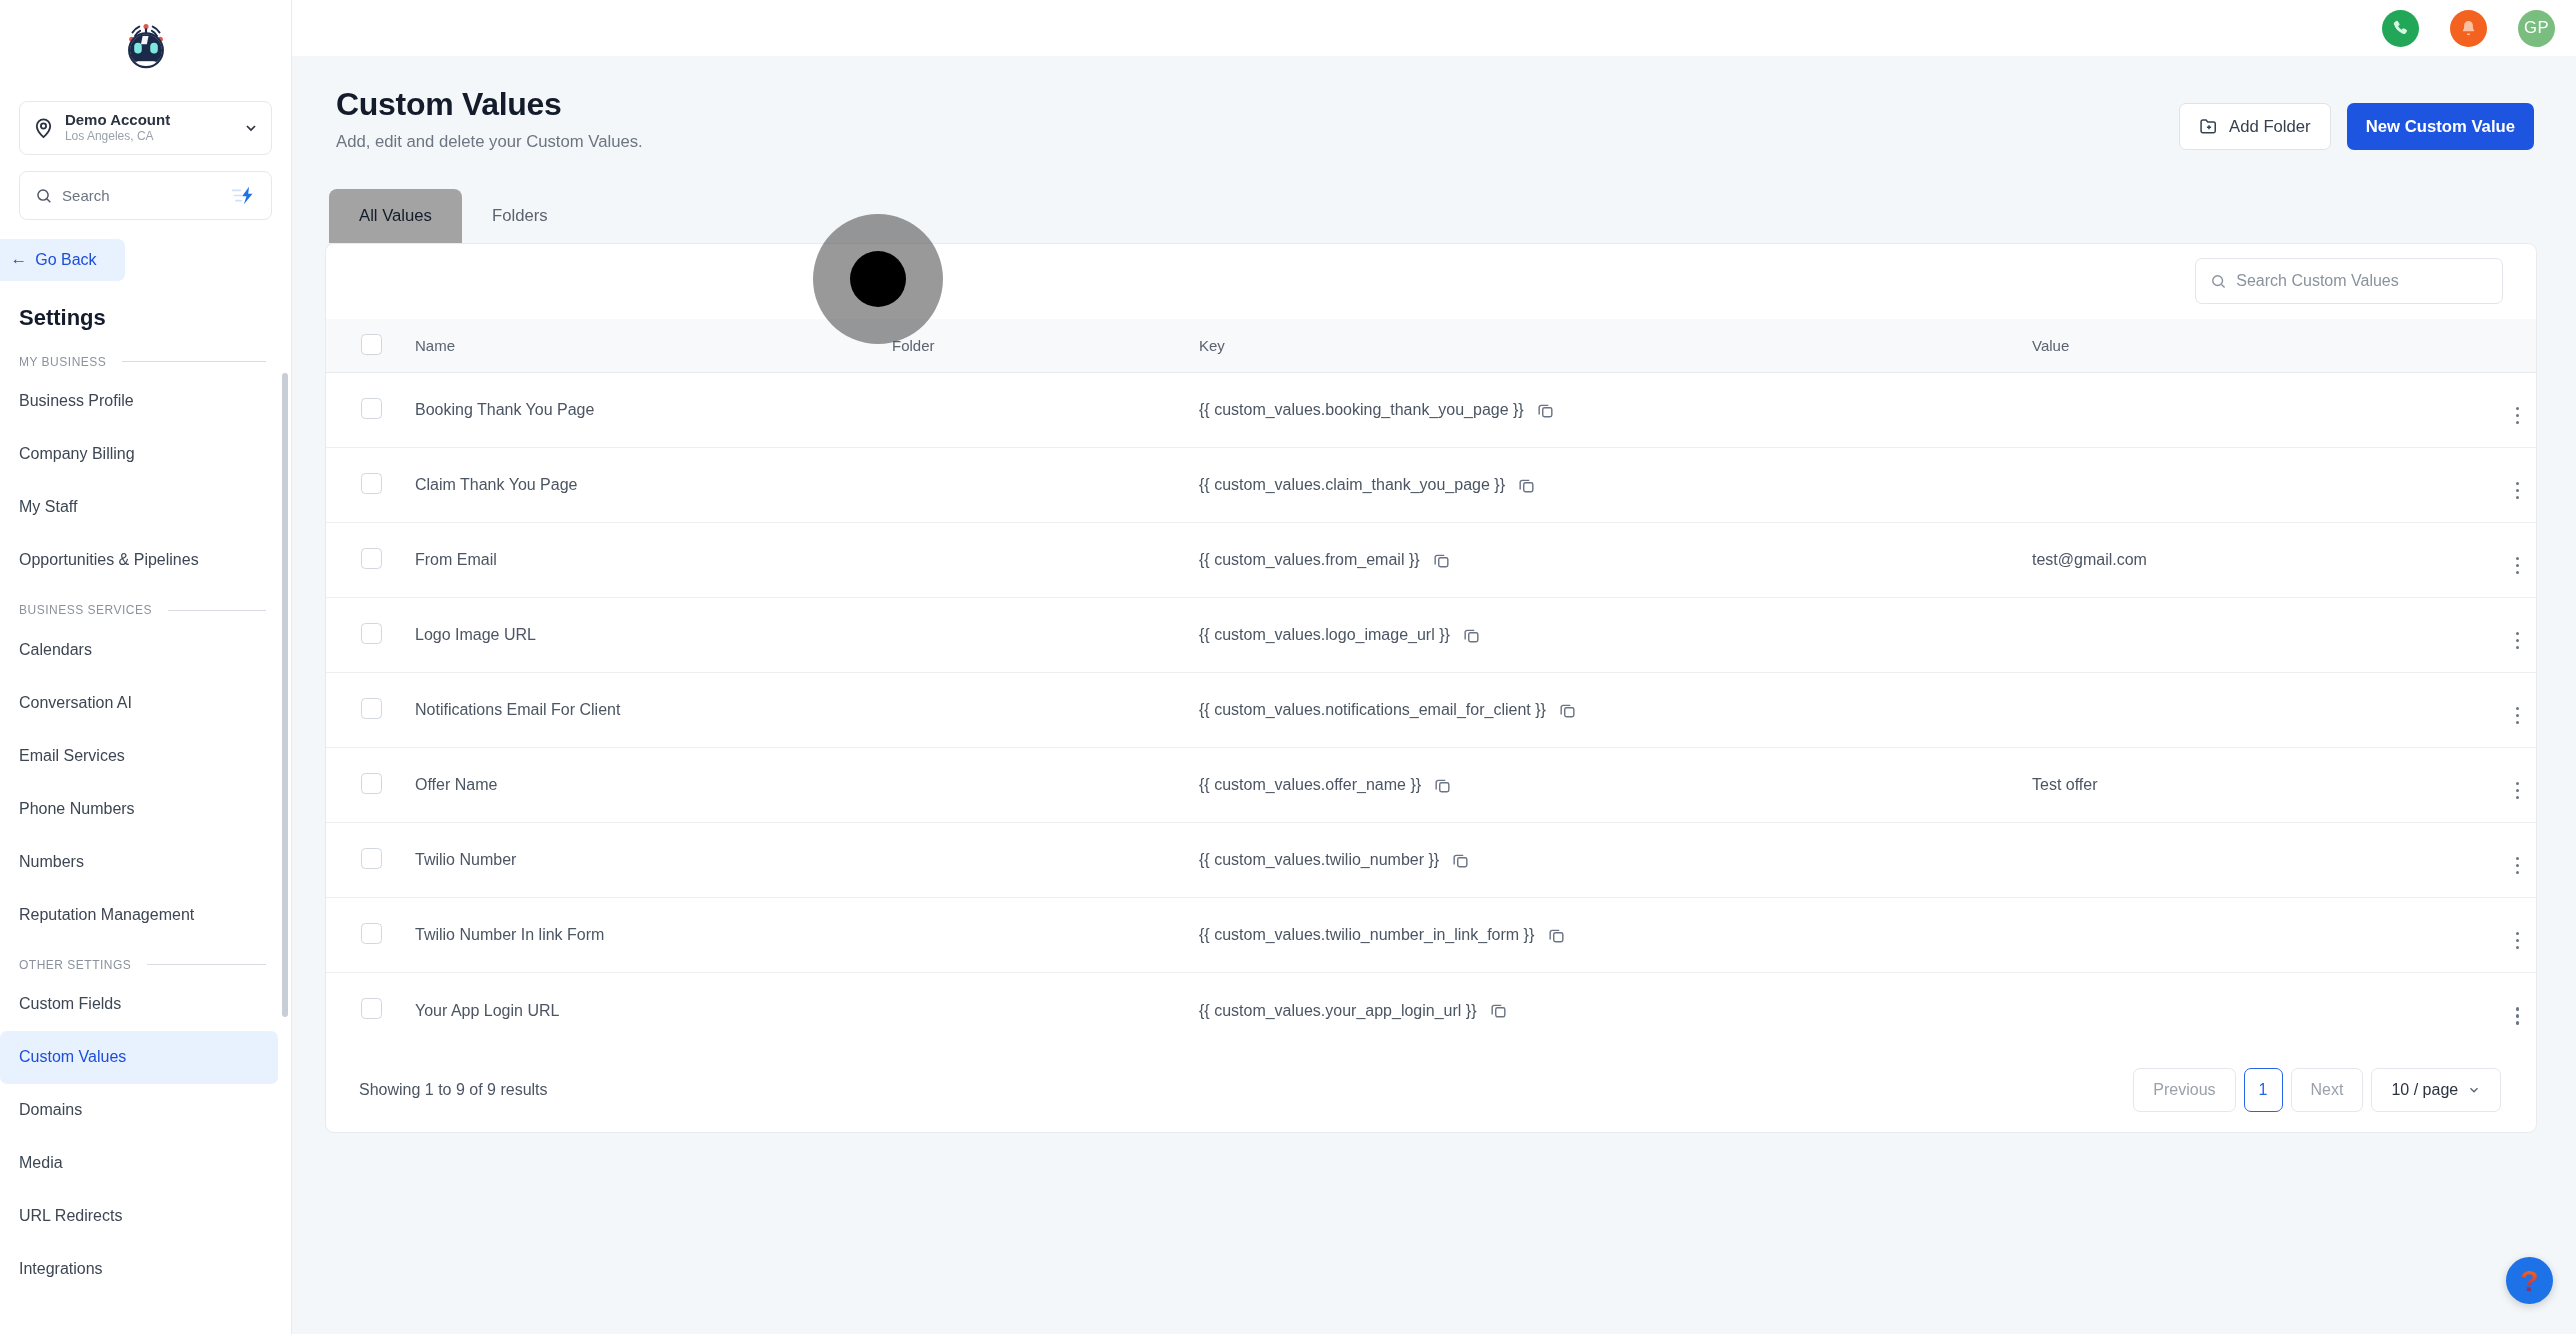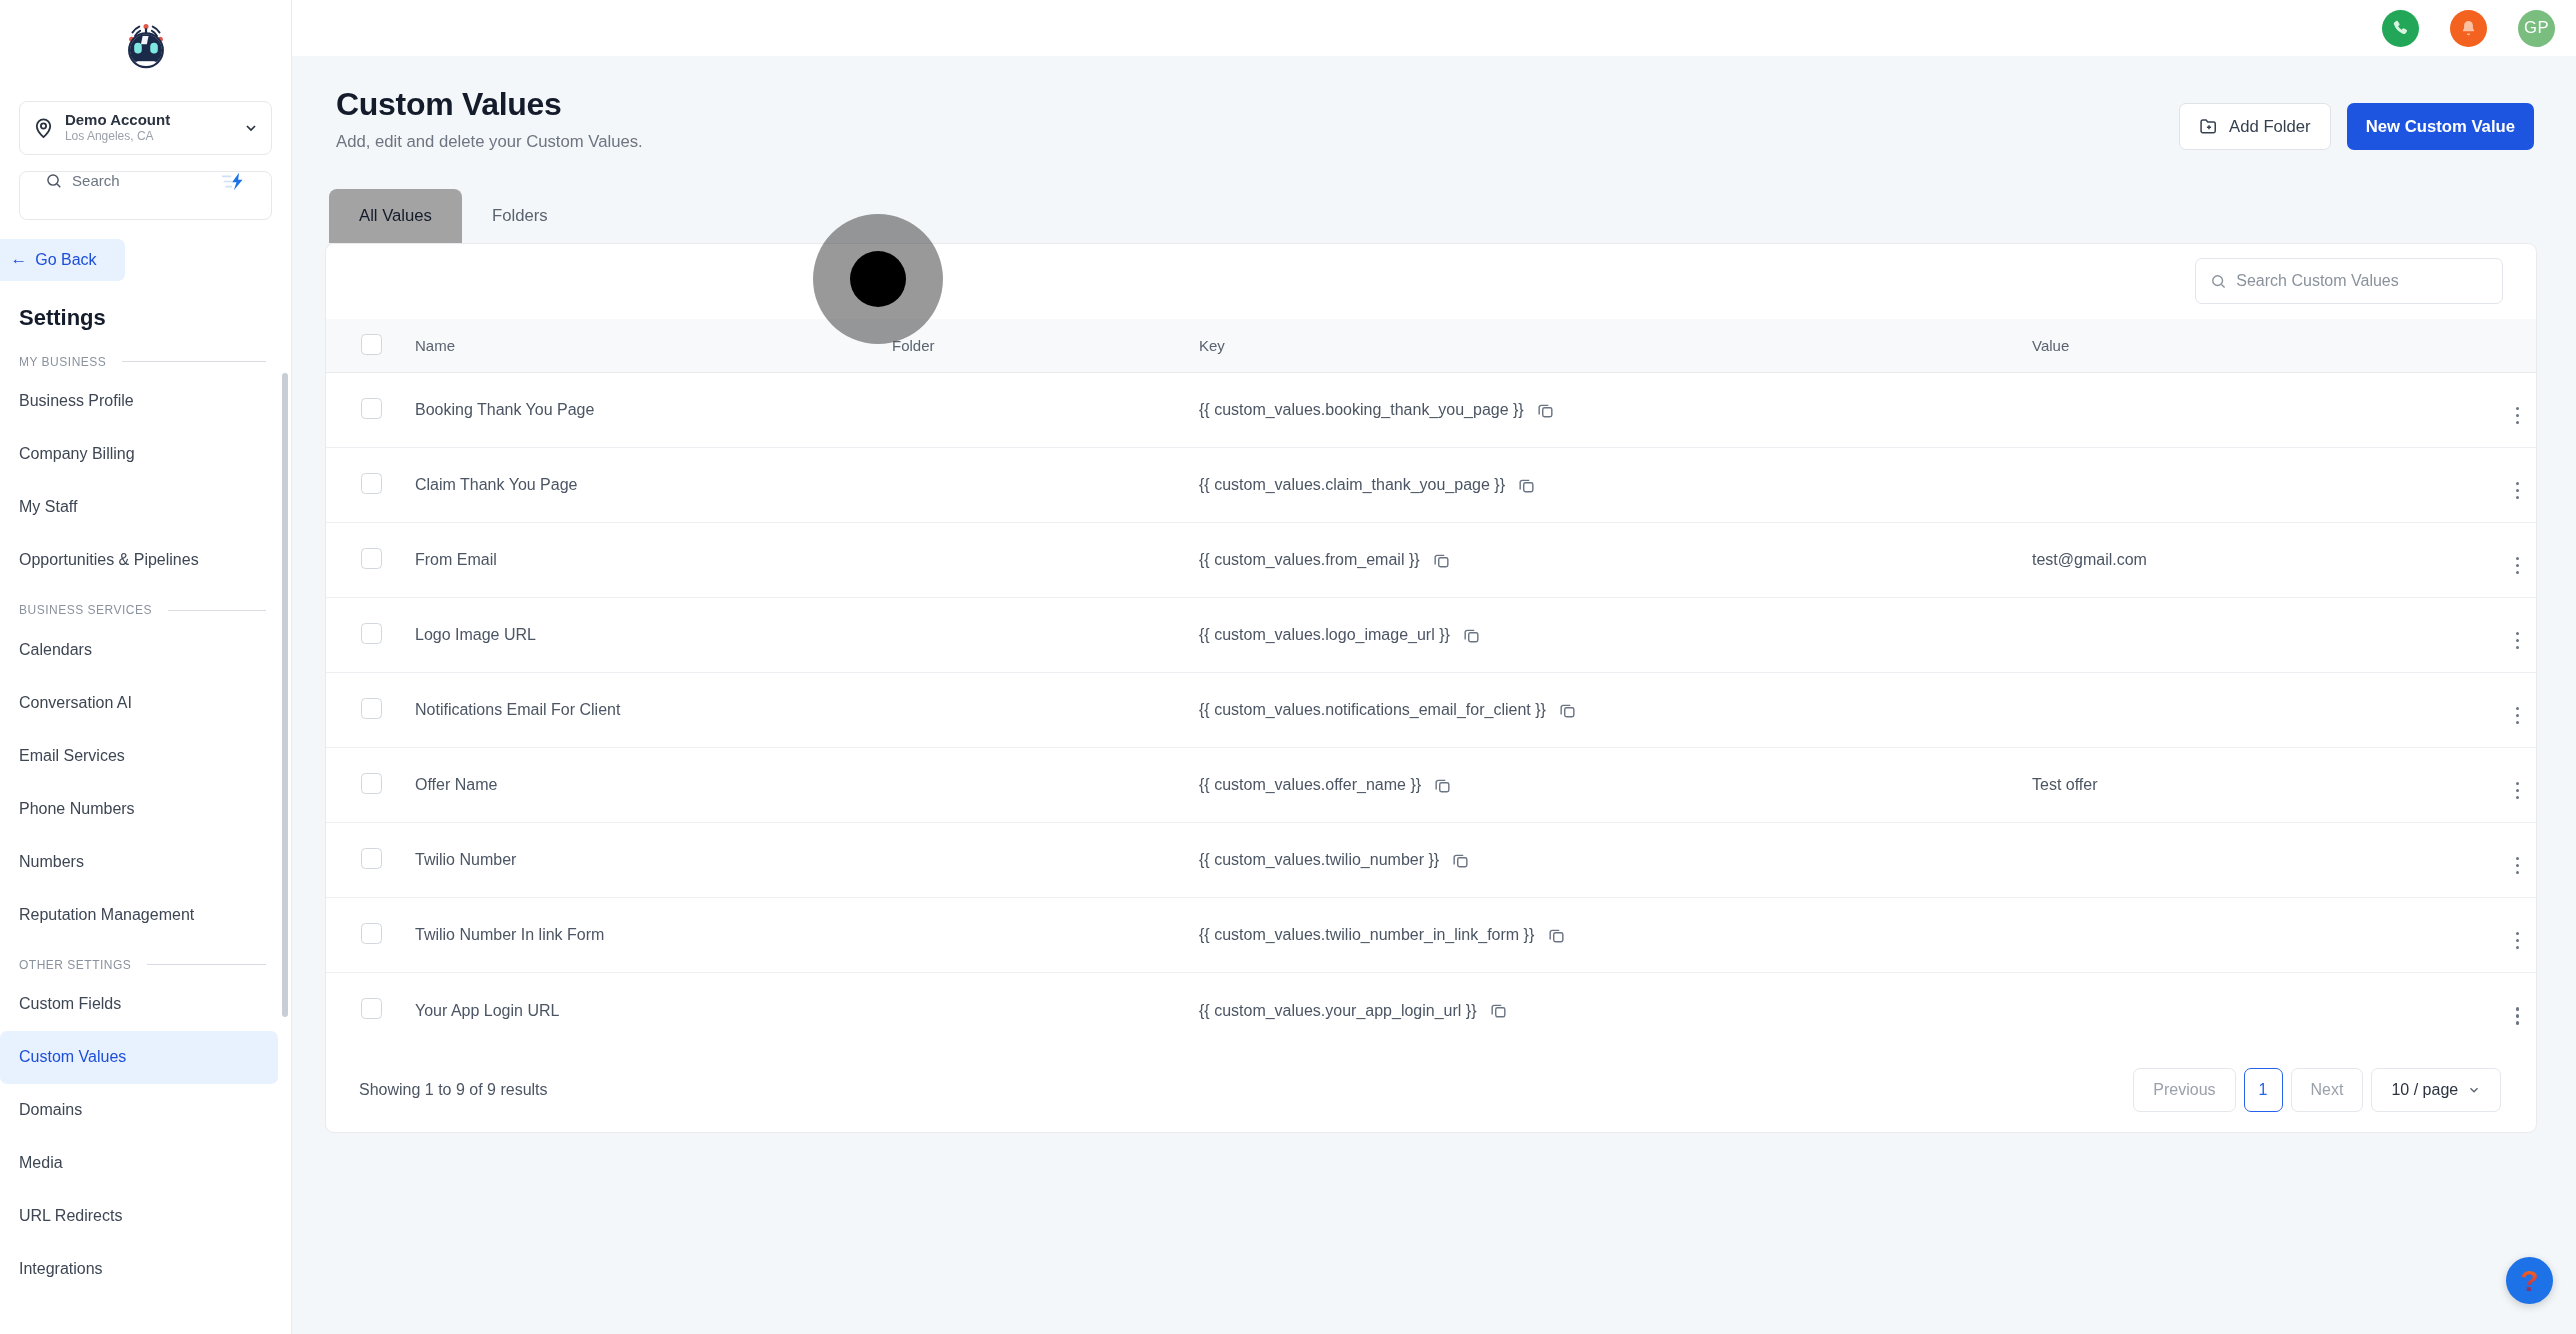--- a/index.html
+++ b/index.html
@@ -35,22 +35,22 @@
   .acct-text { flex: 1; min-width: 0; }
   .acct-name { font-size: 15px; font-weight: 700; color: #2b3340; line-height: 1.25; }
   .acct-loc { font-size: 12px; color: #9aa1ab; line-height: 1.3; }
   .chev { width: 16px; height: 16px; flex: 0 0 16px; }
 
   .search-box {
     margin: 16px 19px 0 19px;
     height: 49px;
     border: 0.9px solid #e6e8ec;
     border-radius: 8px;
-    display: flex; 
-    padding: 0 25px;
+    display: flex; align-items: center;
+    padding: 0 15px;
     background: #fff;
   }
   .search-box .mag { width: 17.5px; height: 17.5px; flex: 0 0 17.5px; margin-right: 9.6px; }
   .search-box .ph { flex: 1; font-size: 15px; color: #6c7581; }
   .bolt { width: 26px; height: 19px; flex: 0 0 26px; }
 
   .goback {
     margin-top: 19px;
     height: 42px;
     width: 125px;

